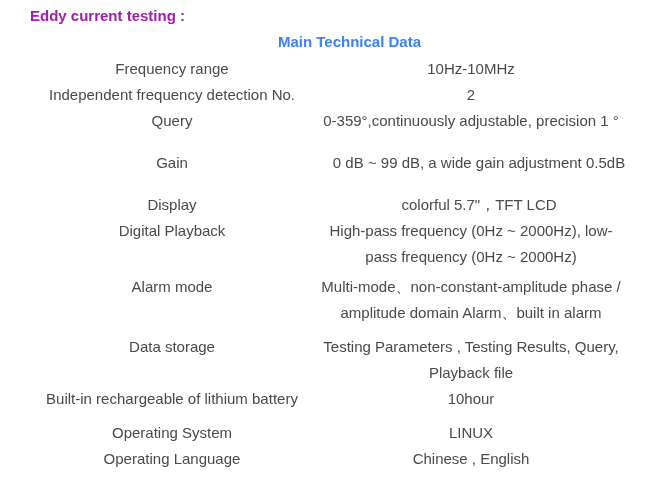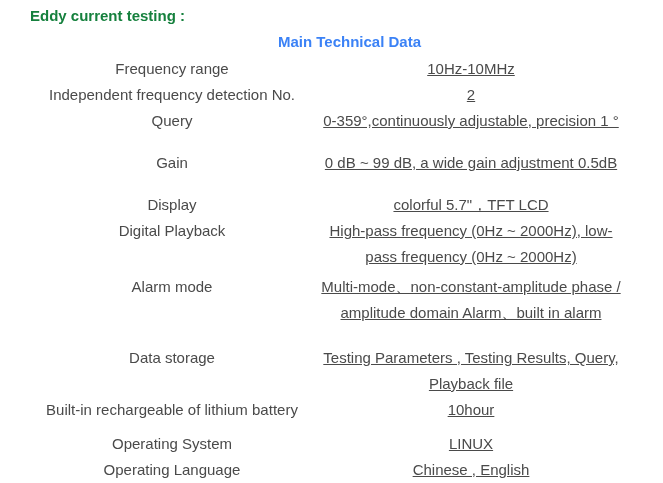--- a/index.html
+++ b/index.html
@@ -17,21 +17,21 @@
     color: #4a4a4a;
   }
   .page {
     position: relative;
     width: 663px;
     height: 483px;
     background: #ffffff;
   }
   .h1 {
     font-weight: bold;
-    color: #15803d;
+    color: #a21caf;
     line-height: 20px;
     margin: 6px 0 0 30px;
   }
   .h2 {
     font-weight: bold;
     color: #3b82f6;
     line-height: 20px;
     margin: 6px 0 0 36px;
     text-align: center;
   }
@@ -45,25 +45,24 @@
   }
   .cl {
     width: 288px;
     text-align: center;
     flex: 0 0 288px;
   }
   .cr {
     width: 310px;
     text-align: center;
     flex: 0 0 310px;
-    text-decoration: underline;
   }
   .g4  { margin-top: 4px; }
-  .g8  { margin-top: 19px; }
-  .g16 { margin-top: 16px; }
+  .g8  { margin-top: 8px; }
+  .g16 { margin-top: 16px; gap: 8px; }
   .g18 { margin-top: 8px; }
 </style>
 </head>
 <body>
 
 <div class="page">
   <div class="h1">Eddy current testing :</div>
   <div class="h2">Main Technical Data</div>
   <div class="spec-table">
       <div class="row">

